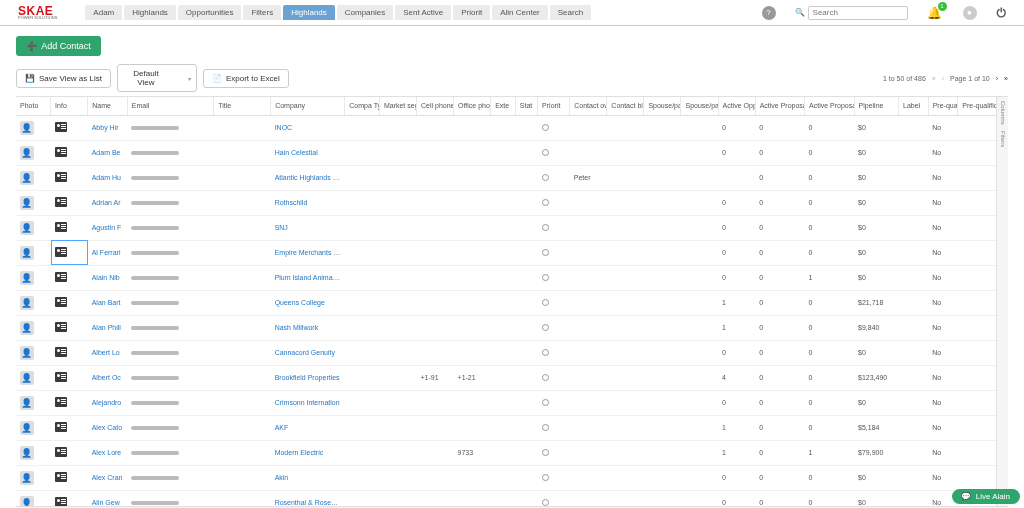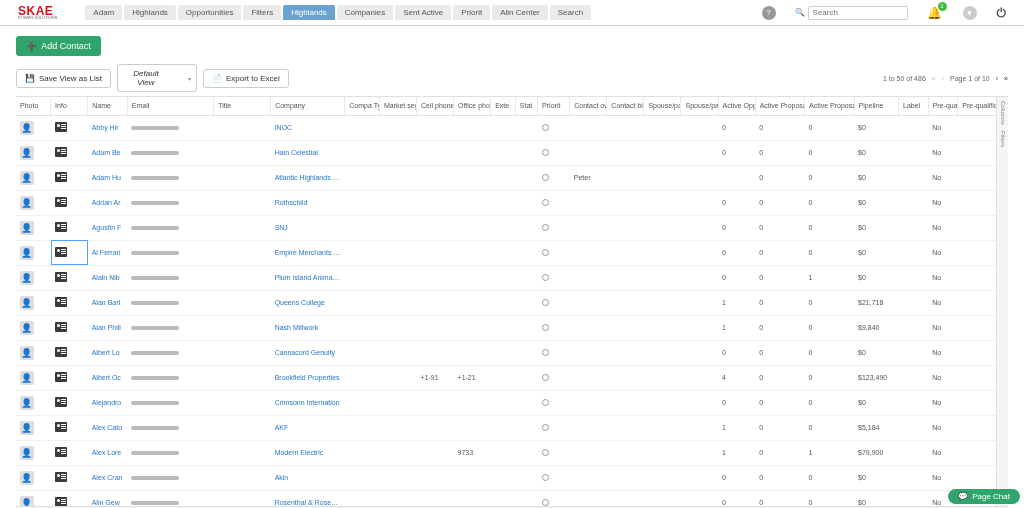--- a/index.html
+++ b/index.html
@@ -19,21 +19,21 @@
 .bell .badge { position:absolute; top:-4px; right:-4px; background:#3bbd3b; color:#fff; font-size:6px; width:9px; height:9px; border-radius:50%; display:flex; align-items:center; justify-content:center; }
 .power { font-size:12px; color:#555; cursor:pointer; font-weight:bold; }
 
 
 .toolbar { padding:10px 16px 6px; }
 .btn-add { background:#2fa56d; color:#fff; border:none; padding:5px 10px; border-radius:3px; cursor:pointer; font-size:9px; display:inline-flex; align-items:center; gap:4px; }
 .row2 { display:flex; align-items:center; gap:6px; padding:2px 16px 4px; }
 .btn-white { background:#fff; border:1px solid #ccc; padding:4px 8px; border-radius:3px; cursor:pointer; font-size:8px; display:inline-flex; align-items:center; gap:4px; color:#333; }
 .select-view { position:relative; }
 .select-view .arrow { position:absolute; right:6px; top:50%; transform:translateY(-50%); color:#999; font-size:6px; pointer-events:none; }
-.select-view .btn-white { padding-right:30px; width:80px;font-style:italic; }
+.select-view .btn-white { padding-right:30px; width:80px; }
 .spacer{flex:1;}
 .paging { display:flex; align-items:center; gap:6px; color:#666; font-size:7px; }
 .pg-btn{color:#bbb; cursor:pointer; user-select:none;}
 .pg-btn.act{color:#333;}
 
 
 .table-wrap { border-top:1px solid #e0e0e0; position:relative; height:410px; overflow:hidden; margin:0 16px; }
 table { border-collapse:collapse; width:100%; table-layout:fixed; }
 th { border-right:1px solid #e9e9e9; border-bottom:1px solid #e0e0e0; font-weight:400; color:#555; text-align:left; padding:3px 4px; font-size:7px; background:#fff; height:18px; overflow:hidden; white-space:nowrap; }
 td { border-bottom:1px solid #f0f0f0; padding:5px 4px; font-size:7px; color:#555; height:24px; overflow:hidden; white-space:nowrap; text-overflow:ellipsis; }
@@ -637,14 +637,14 @@
   </div>
 </div>
 <div class="hscroll">
   <div class="ar l">◀</div>
   <div class="thumb"></div>
   <div class="ar r">▶</div>
 </div>
 
 <div class="chat">
   <span>💬</span>
-  <span>Page Chat</span>
+  <span>Live Alain</span>
 </div>
 
 </body></html>

